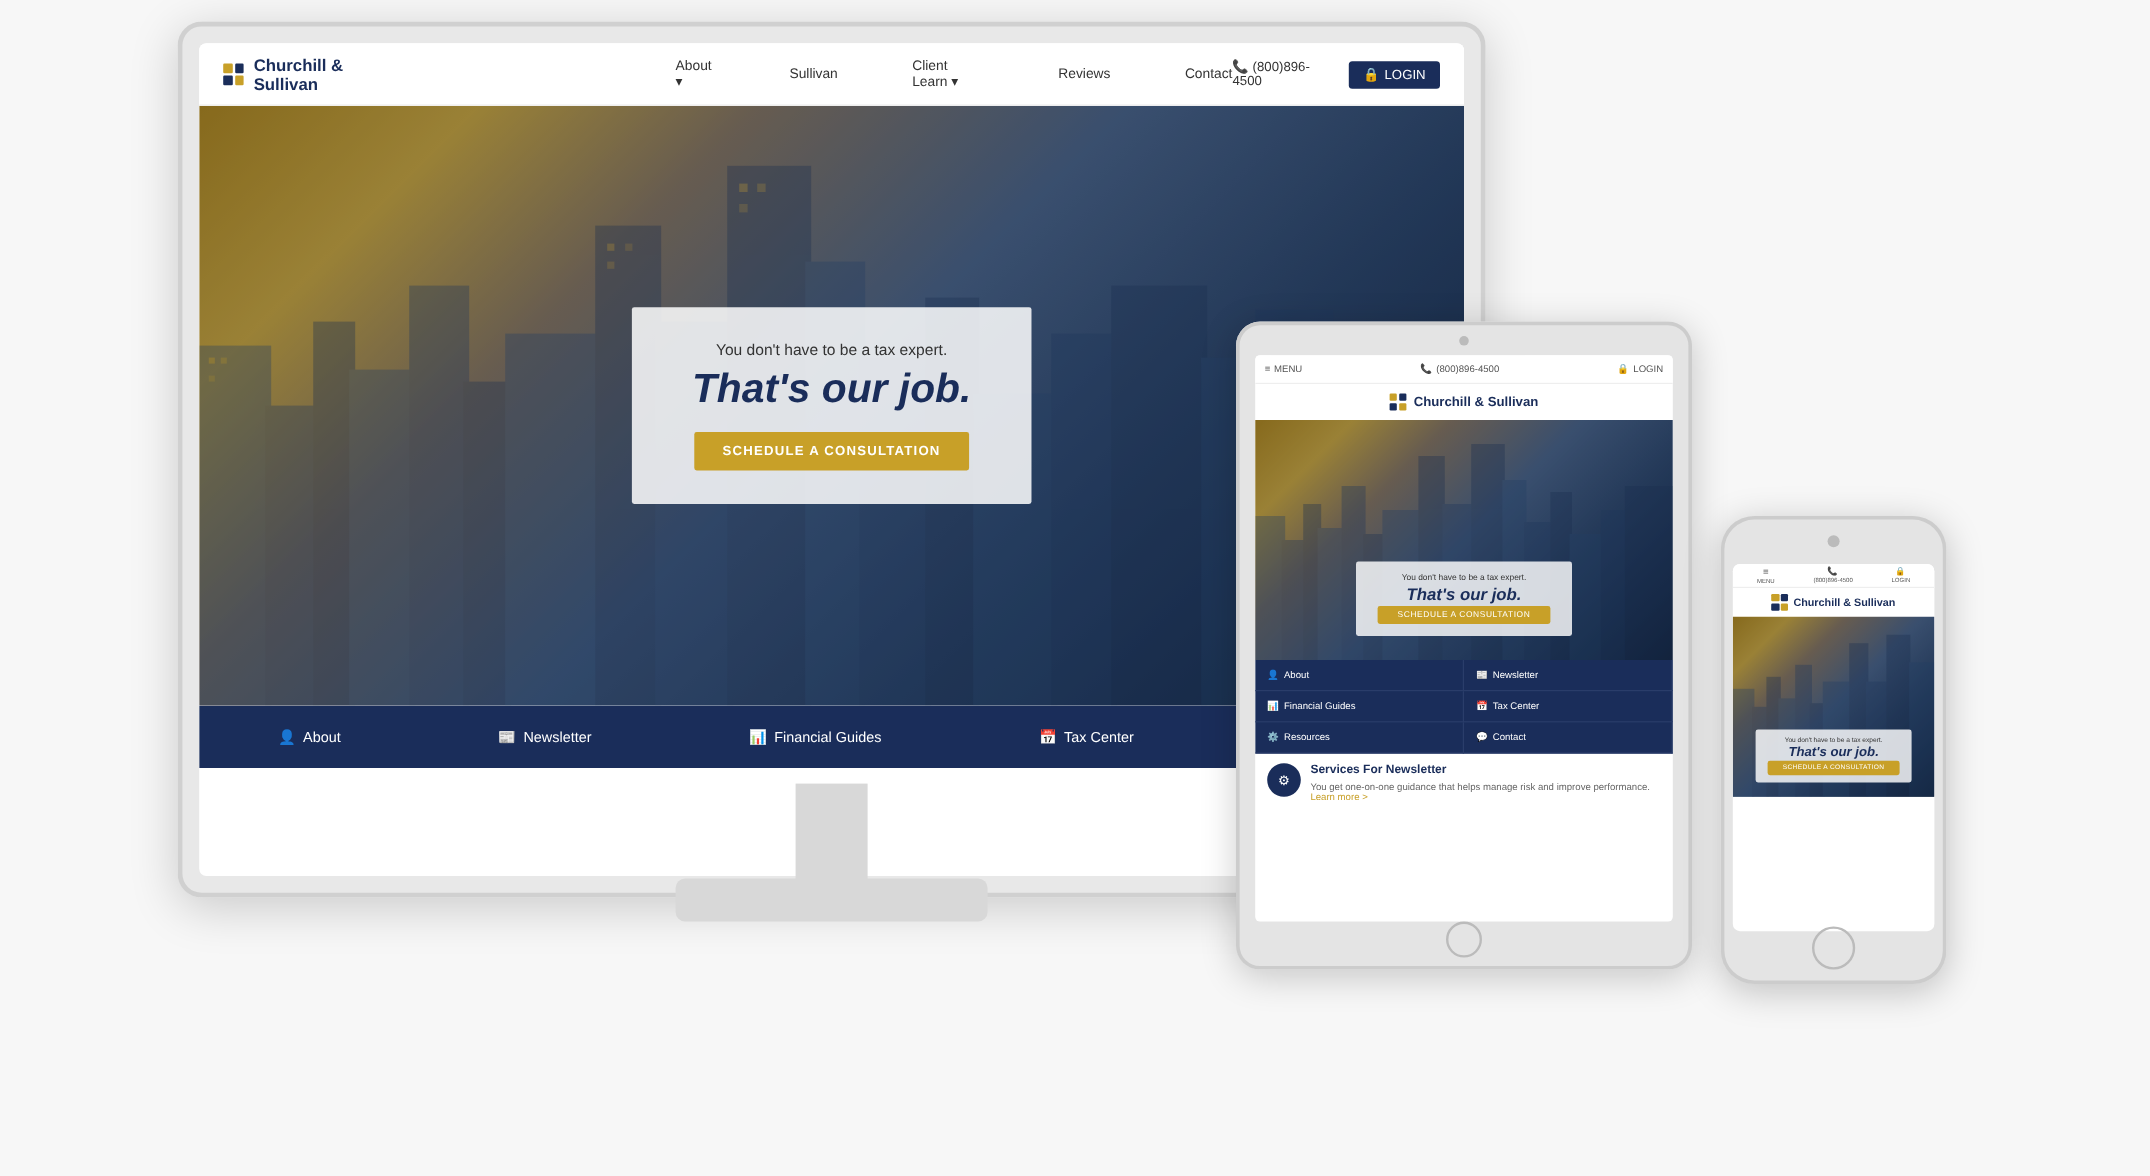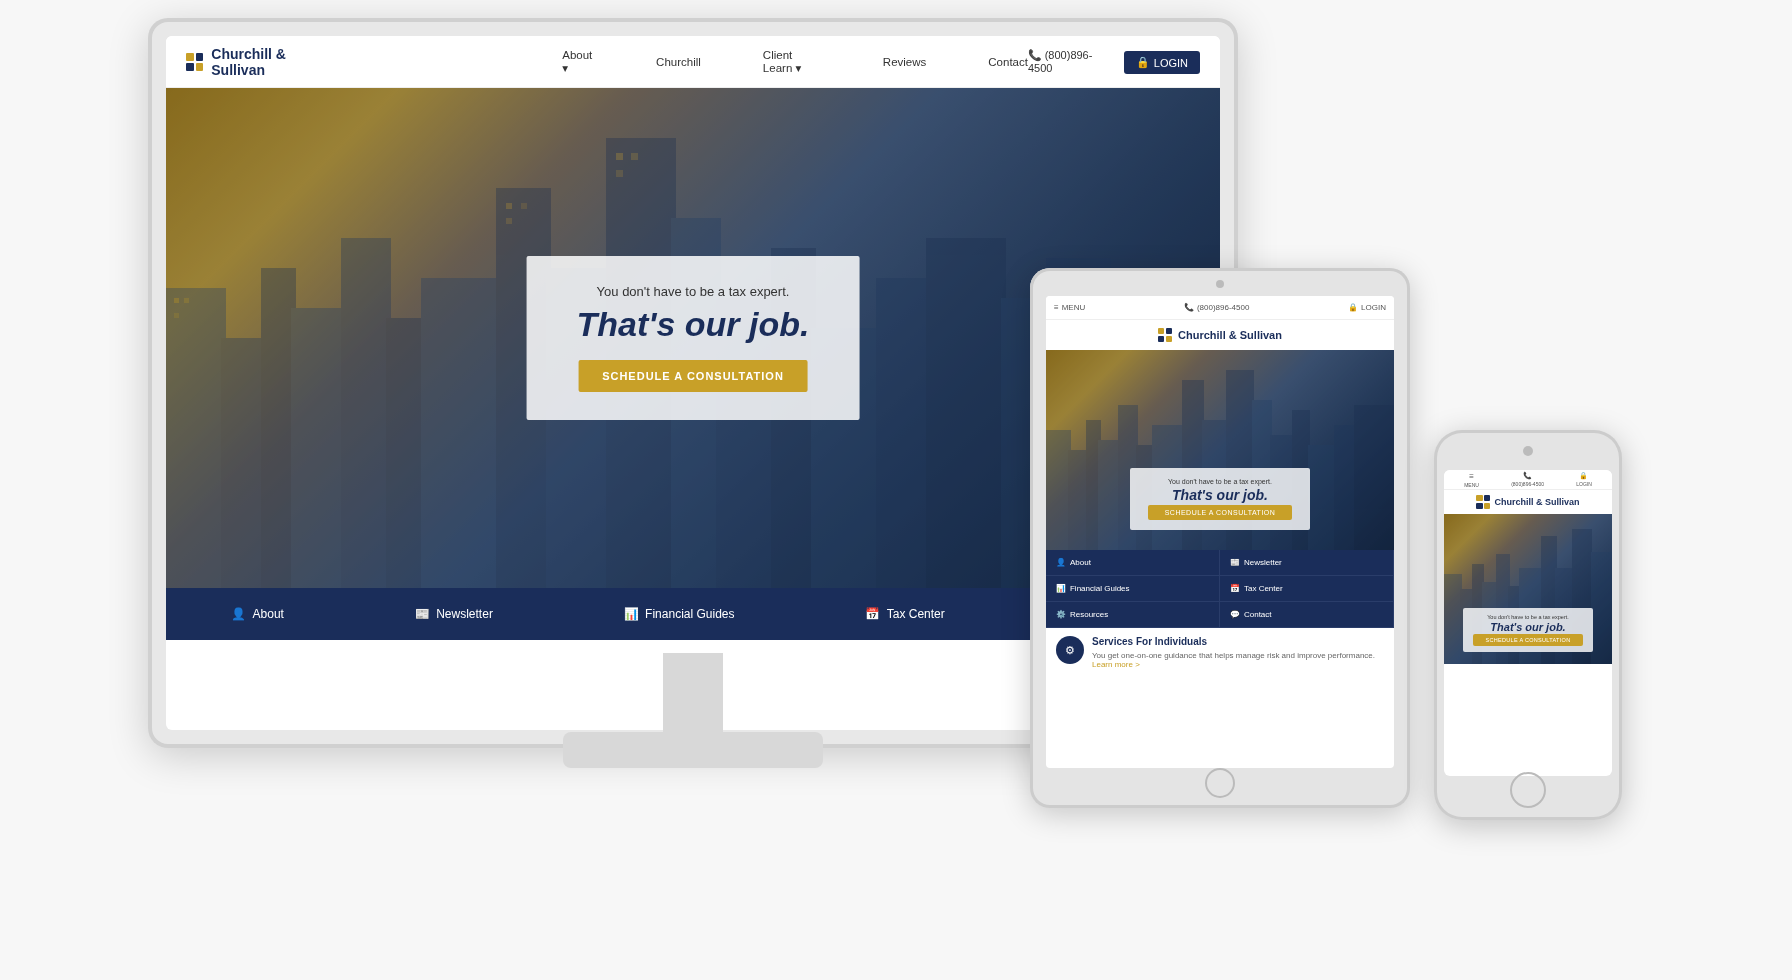--- a/index.html
+++ b/index.html
@@ -505,21 +505,21 @@
             <div class="logo-grid">
               <span></span>
                 <span></span>
                 <span></span>
                 <span></span>
             </div>
             <span>Churchill &amp; Sullivan</span>
           </div>
           <div class="desktop-nav-links">
             <span>About ▾</span>
-            <span>Churchill</span>
+            <span>Sullivan</span>
             <span>Client Learn ▾</span>
             <span>Reviews</span>
             <span>Contact</span>
           </div>
           <div class="desktop-nav-right">
             <span>📞 <span>(800)896-4500</span></span>
             <div class="login-btn">
               <span>🔒</span>
               <span>LOGIN</span>
             </div>
@@ -682,21 +682,21 @@
             <span>💬</span>
             <span>Contact</span>
           </div>
         </div>
 
         <div class="tablet-services-row">
           <div class="tablet-services-icon">
             <span style="color:#fff; font-size:11px;">⚙</span>
           </div>
           <div>
-            <div class="tablet-services-title">Services For Individuals</div>
+            <div class="tablet-services-title">Services For Newsletter</div>
             <div class="tablet-services-desc">You get one-on-one guidance that helps manage risk and improve performance.</div>
             <div class="tablet-services-link">Learn more &gt;</div>
           </div>
         </div>
 
       </div>
     </div>
   </div>
 
   <div class="phone">

